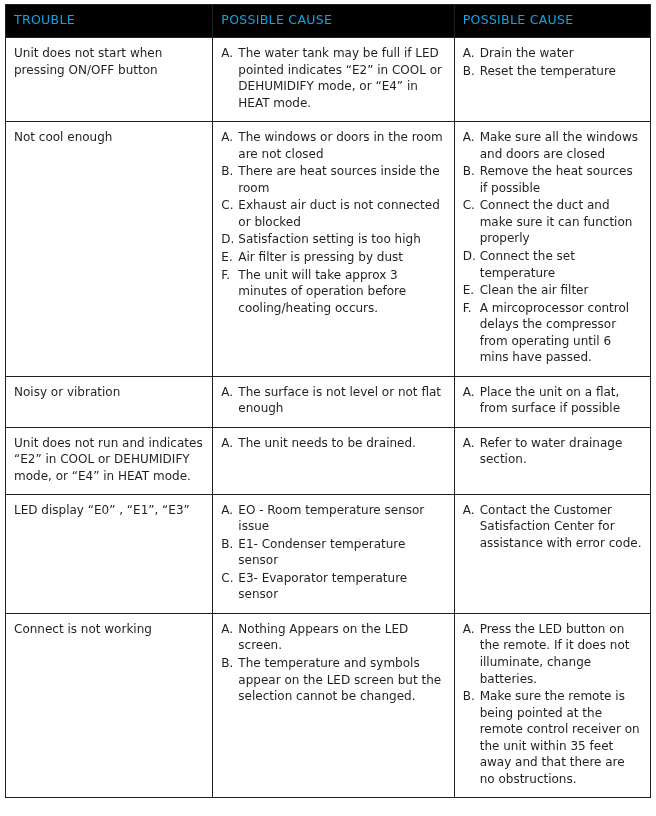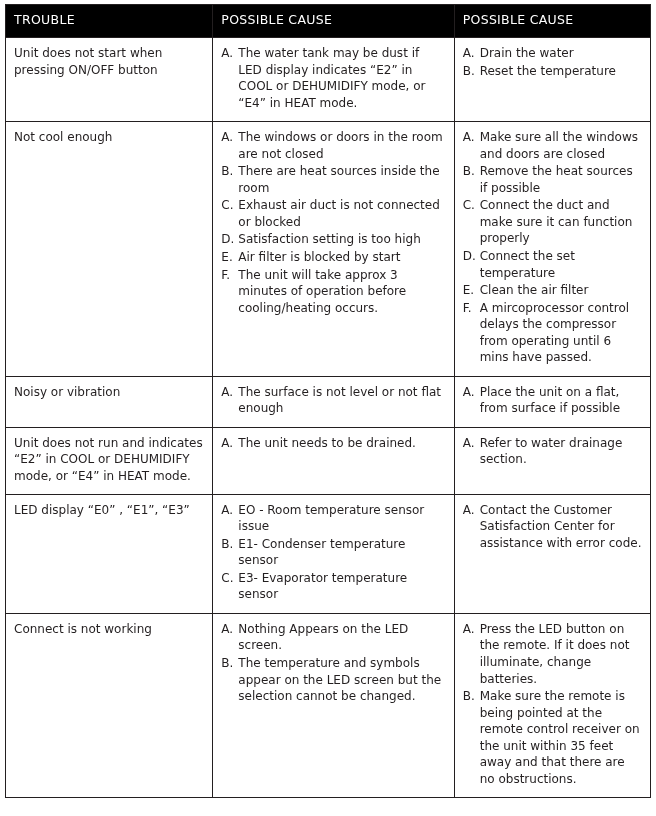--- a/index.html
+++ b/index.html
@@ -20,21 +20,21 @@
     table-layout: fixed;
   }
   #troubleshooting-table th,
   #troubleshooting-table td {
     border: 1px solid #231f20;
     vertical-align: top;
     padding: 7px 8px 9px 8px;
   }
   thead th {
     background: #000000;
-    color: #ffffff;
+    color: #0ea5e9;
     font-weight: normal;
     text-align: left;
     font-size: 12.5px;
     letter-spacing: 0.3px;
     padding: 6px 8px 7px 8px;
     height: 16px;
     border: 1px solid #000000;
   }
   col.c1 { width: 207px; }
   col.c2 { width: 241px; }
@@ -82,41 +82,41 @@
       <th>POSSIBLE CAUSE</th>
     </tr>
   </thead>
   <tbody id="table-body">
       <tr>
         <td>
           <span class="plain cell-inner">Unit does not start when pressing ON/OFF button</span>
         </td>
         <td>
           <ol class="lettered">
-            <li><span class="mk">A.</span><span>The water tank may be dust if LED display indicates “E2” in COOL or DEHUMIDIFY mode, or “E4” in HEAT mode.</span></li>
+            <li><span class="mk">A.</span><span>The water tank may be full if LED pointed indicates “E2” in COOL or DEHUMIDIFY mode, or “E4” in HEAT mode.</span></li>
           </ol>
         </td>
         <td>
           <ol class="lettered">
             <li><span class="mk">A.</span><span>Drain the water</span></li>
             <li><span class="mk">B.</span><span>Reset the temperature</span></li>
           </ol>
         </td>
       </tr>
       <tr>
         <td>
           <span class="plain cell-inner">Not cool enough</span>
         </td>
         <td>
           <ol class="lettered">
             <li><span class="mk">A.</span><span>The windows or doors in the room are not closed</span></li>
             <li><span class="mk">B.</span><span>There are heat sources inside the room</span></li>
             <li><span class="mk">C.</span><span>Exhaust air duct is not connected or blocked</span></li>
             <li><span class="mk">D.</span><span>Satisfaction setting is too high</span></li>
-            <li><span class="mk">E.</span><span>Air filter is blocked by start</span></li>
+            <li><span class="mk">E.</span><span>Air filter is pressing by dust</span></li>
             <li><span class="mk">F.</span><span>The unit will take approx 3 minutes of operation before cooling/heating occurs.</span></li>
           </ol>
         </td>
         <td>
           <ol class="lettered">
             <li><span class="mk">A.</span><span>Make sure all the windows and doors are closed</span></li>
             <li><span class="mk">B.</span><span>Remove the heat sources if possible</span></li>
             <li><span class="mk">C.</span><span>Connect the duct and make sure it can function properly</span></li>
             <li><span class="mk">D.</span><span>Connect the set temperature</span></li>
             <li><span class="mk">E.</span><span>Clean the air filter</span></li>

